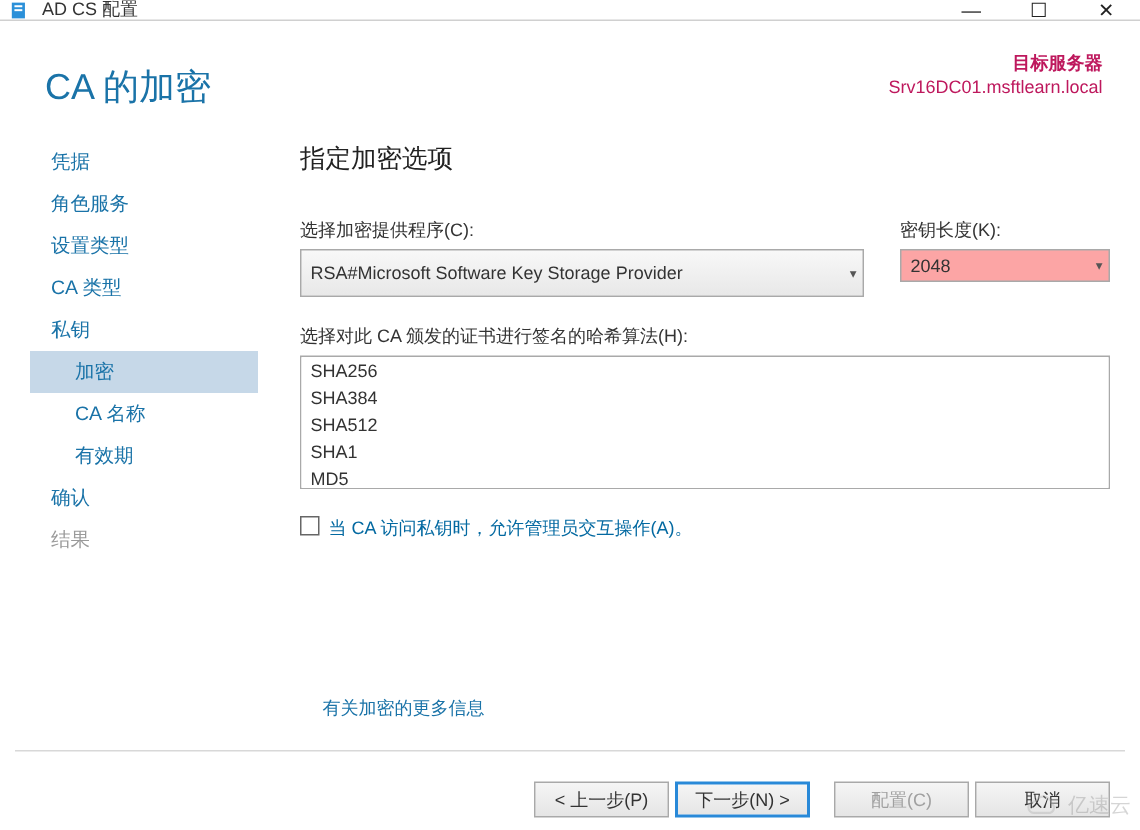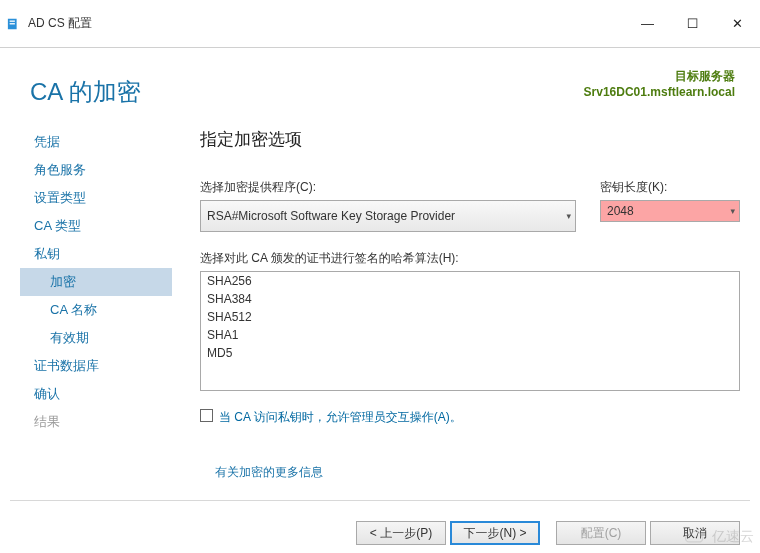--- a/index.html
+++ b/index.html
@@ -1,28 +1,28 @@
 <!DOCTYPE html>
 <html><head>
   <meta charset="utf-8">
   <style>
     * { box-sizing: border-box; margin: 0; padding: 0; font-family: "Microsoft YaHei", "Segoe UI", sans-serif; }
     body { width: 760px; height: 553px; background: #fff; position: relative; overflow: hidden; }
 
-    .titlebar { height: 48px; display: flex; align-items: center; border-bottom: 1px solid #d0d0d0; padding-left: 6px; }
+    .titlebar { height: 14px; display: flex; align-items: center; border-bottom: 1px solid #d0d0d0; padding-left: 6px; }
     .titlebar-icon { width: 16px; height: 16px; margin-right: 6px; display: flex; align-items: center; justify-content: center; }
     .titlebar-icon svg { width: 14px; height: 14px; }
     .titlebar-text { font-size: 12px; color: #333; }
     .titlebar-controls { margin-left: auto; display: flex; }
     .tb-btn { width: 45px; height: 30px; display: flex; align-items: center; justify-content: center; font-size: 13px; color: #222; }
 
     .header-area { padding: 8px 20px 0 20px; position: relative; }
-    .target-label { position: absolute; right: 25px; top: 20px; text-align: right; font-size: 12px; color: #4d7c0f; }
+    .target-label { position: absolute; right: 25px; top: 20px; text-align: right; font-size: 12px; color: #be185d; }
     .target-label .tgt-title { font-weight: bold; }
-    .target-label .tgt-val { font-weight: bold; }
+    .target-label .tgt-val { font-weight: normal; }
     .page-title { font-size: 24px; color: #1a73a8; padding: 20px 0 0 10px; font-weight: 300; }
 
     .body-area { display: flex; padding: 20px 20px 0 20px; }
 
     .sidebar { width: 160px; flex-shrink: 0; }
     .side-item { font-size: 13px; color: #1a73a8; padding: 5px 0 5px 14px; cursor: pointer; position: relative; }
     .side-item.disabled { color: #9a9a9a; cursor: default; }
     .side-item.sub { padding-left: 30px; }
     .side-item.selected::before {
       content: ""; position: absolute; left: 0; top: 0; bottom: 0; right: 8px;
@@ -36,21 +36,21 @@
     .field-col { display: flex; flex-direction: column; }
     .fc-provider { flex: 1; }
     .fc-keylen { width: 140px; }
     .field-label { font-size: 12px; color: #333; margin-bottom: 4px; }
     .dropdown { height: 32px; border: 1px solid #a9a9a9; background: linear-gradient(#f8f8f8,#e8e8e8); display: flex; align-items: center; padding: 0 6px; font-size: 12px; color: #333; position: relative; }
     .dropdown .dd-arrow { position: absolute; right: 4px; font-size: 9px; color: #555; }
     .keylen-input { height: 22px; border: 1px solid #a9a9a9; display: flex; align-items: center; padding: 0 6px; font-size: 12px; color: #333; background: #fca5a5; position: relative; }
     .keylen-input .dd-arrow { position: absolute; right: 4px; font-size: 9px; color: #555; }
 
     .hash-label { font-size: 12px; color: #333; margin: 18px 0 4px 0; }
-    .listbox { border: 1px solid #a9a9a9; height: 120px; overflow-y: scroll; font-size: 12px; color: #333; background: #fff; }
+    .listbox { border: 1px solid #a9a9a9; height: 89px; overflow-y: scroll; font-size: 12px; color: #333; background: #fff; }
     .listbox-item { padding: 2px 6px; cursor: default; }
     .listbox::-webkit-scrollbar { width: 17px; }
     .listbox::-webkit-scrollbar-track { background: #f0f0f0; }
     .listbox::-webkit-scrollbar-thumb { background: #c8c8c8; border: 1px solid #a9a9a9; }
 
     .chk-row { display: flex; align-items: flex-start; margin-top: 18px; font-size: 12px; color: #0369a1; gap: 6px; }
     .chk { width: 13px; height: 13px; border: 1px solid #666; background: #fff; }
 
     .more-link { position: absolute; left: 215px; bottom: 72px; font-size: 12px; color: #1a73a8; cursor: pointer; }
 
@@ -94,21 +94,20 @@
 <div class="body-area">
   <div class="sidebar">
     <div class="side-item">凭据</div>
     <div class="side-item">角色服务</div>
     <div class="side-item">设置类型</div>
     <div class="side-item">CA 类型</div>
     <div class="side-item">私钥</div>
     <div class="side-item sub selected">加密</div>
     <div class="side-item sub">CA 名称</div>
     <div class="side-item sub">有效期</div>
-    <div class="side-item">证书数据库</div>
     <div class="side-item">确认</div>
     <div class="side-item disabled">结果</div>
   </div>
 
   <div class="main">
     <div class="main-heading">指定加密选项</div>
 
     <div class="field-row">
       <div class="field-col fc-provider">
         <div class="field-label">选择加密提供程序(C):</div>

